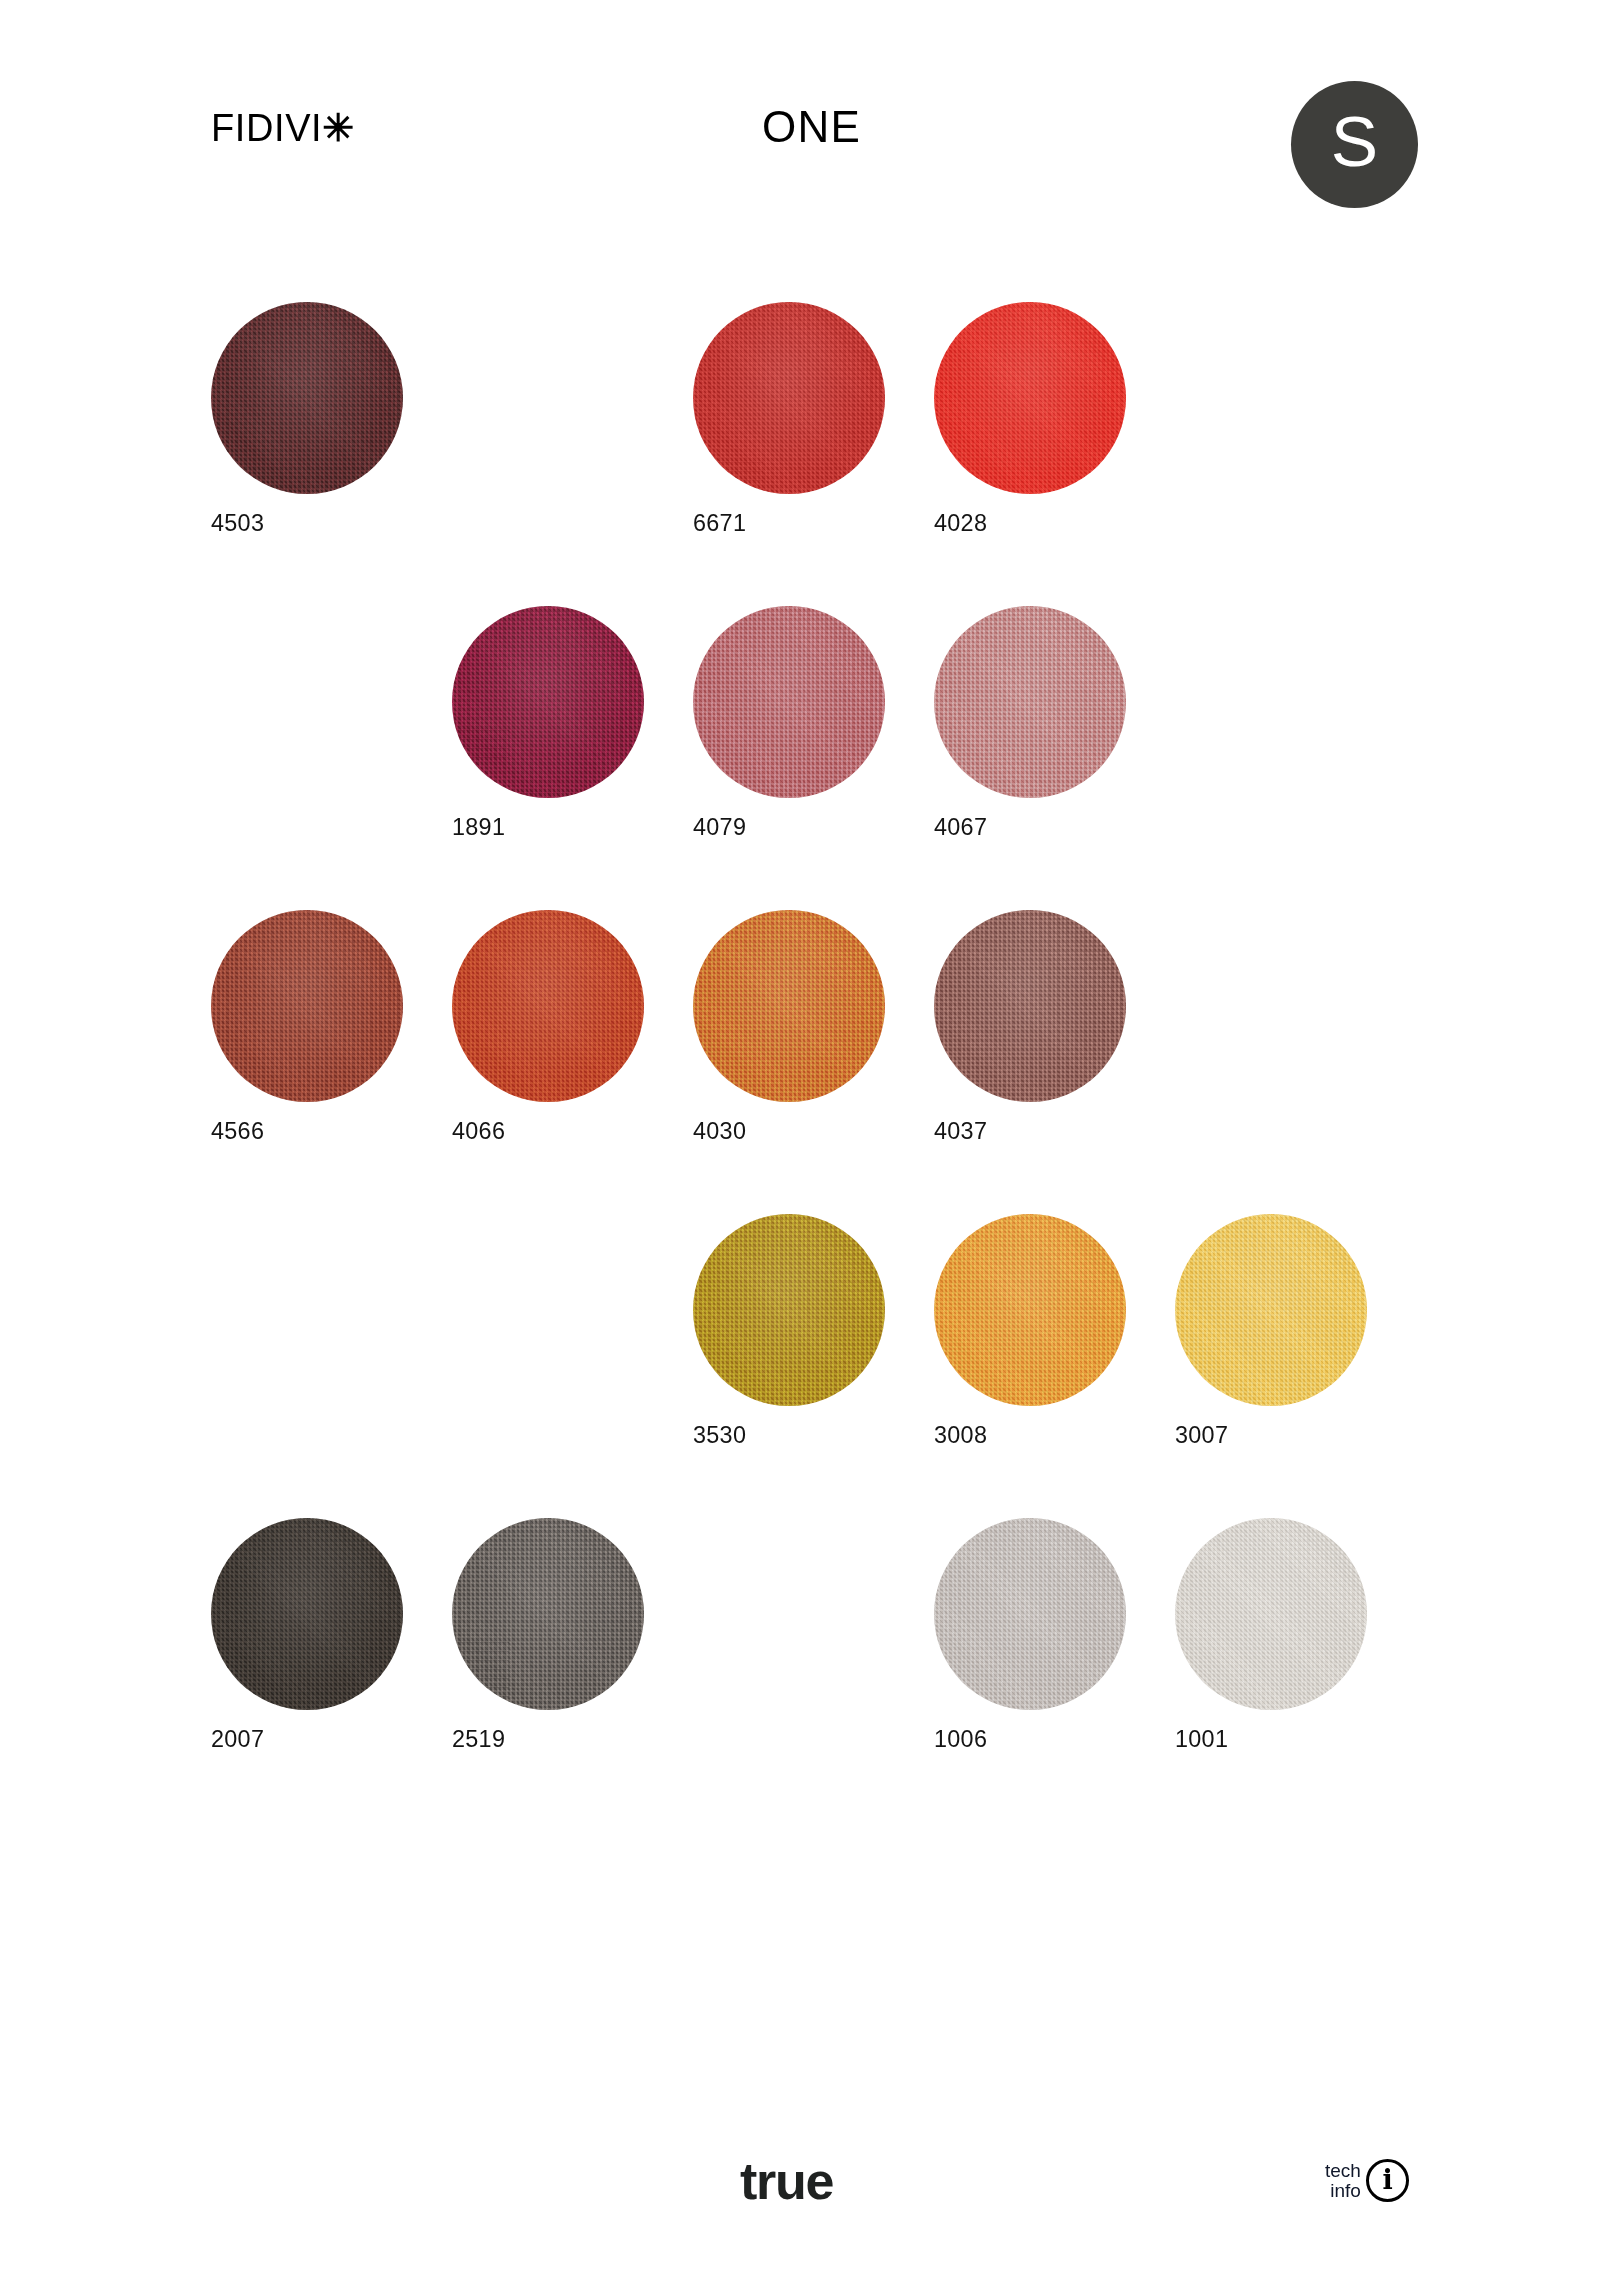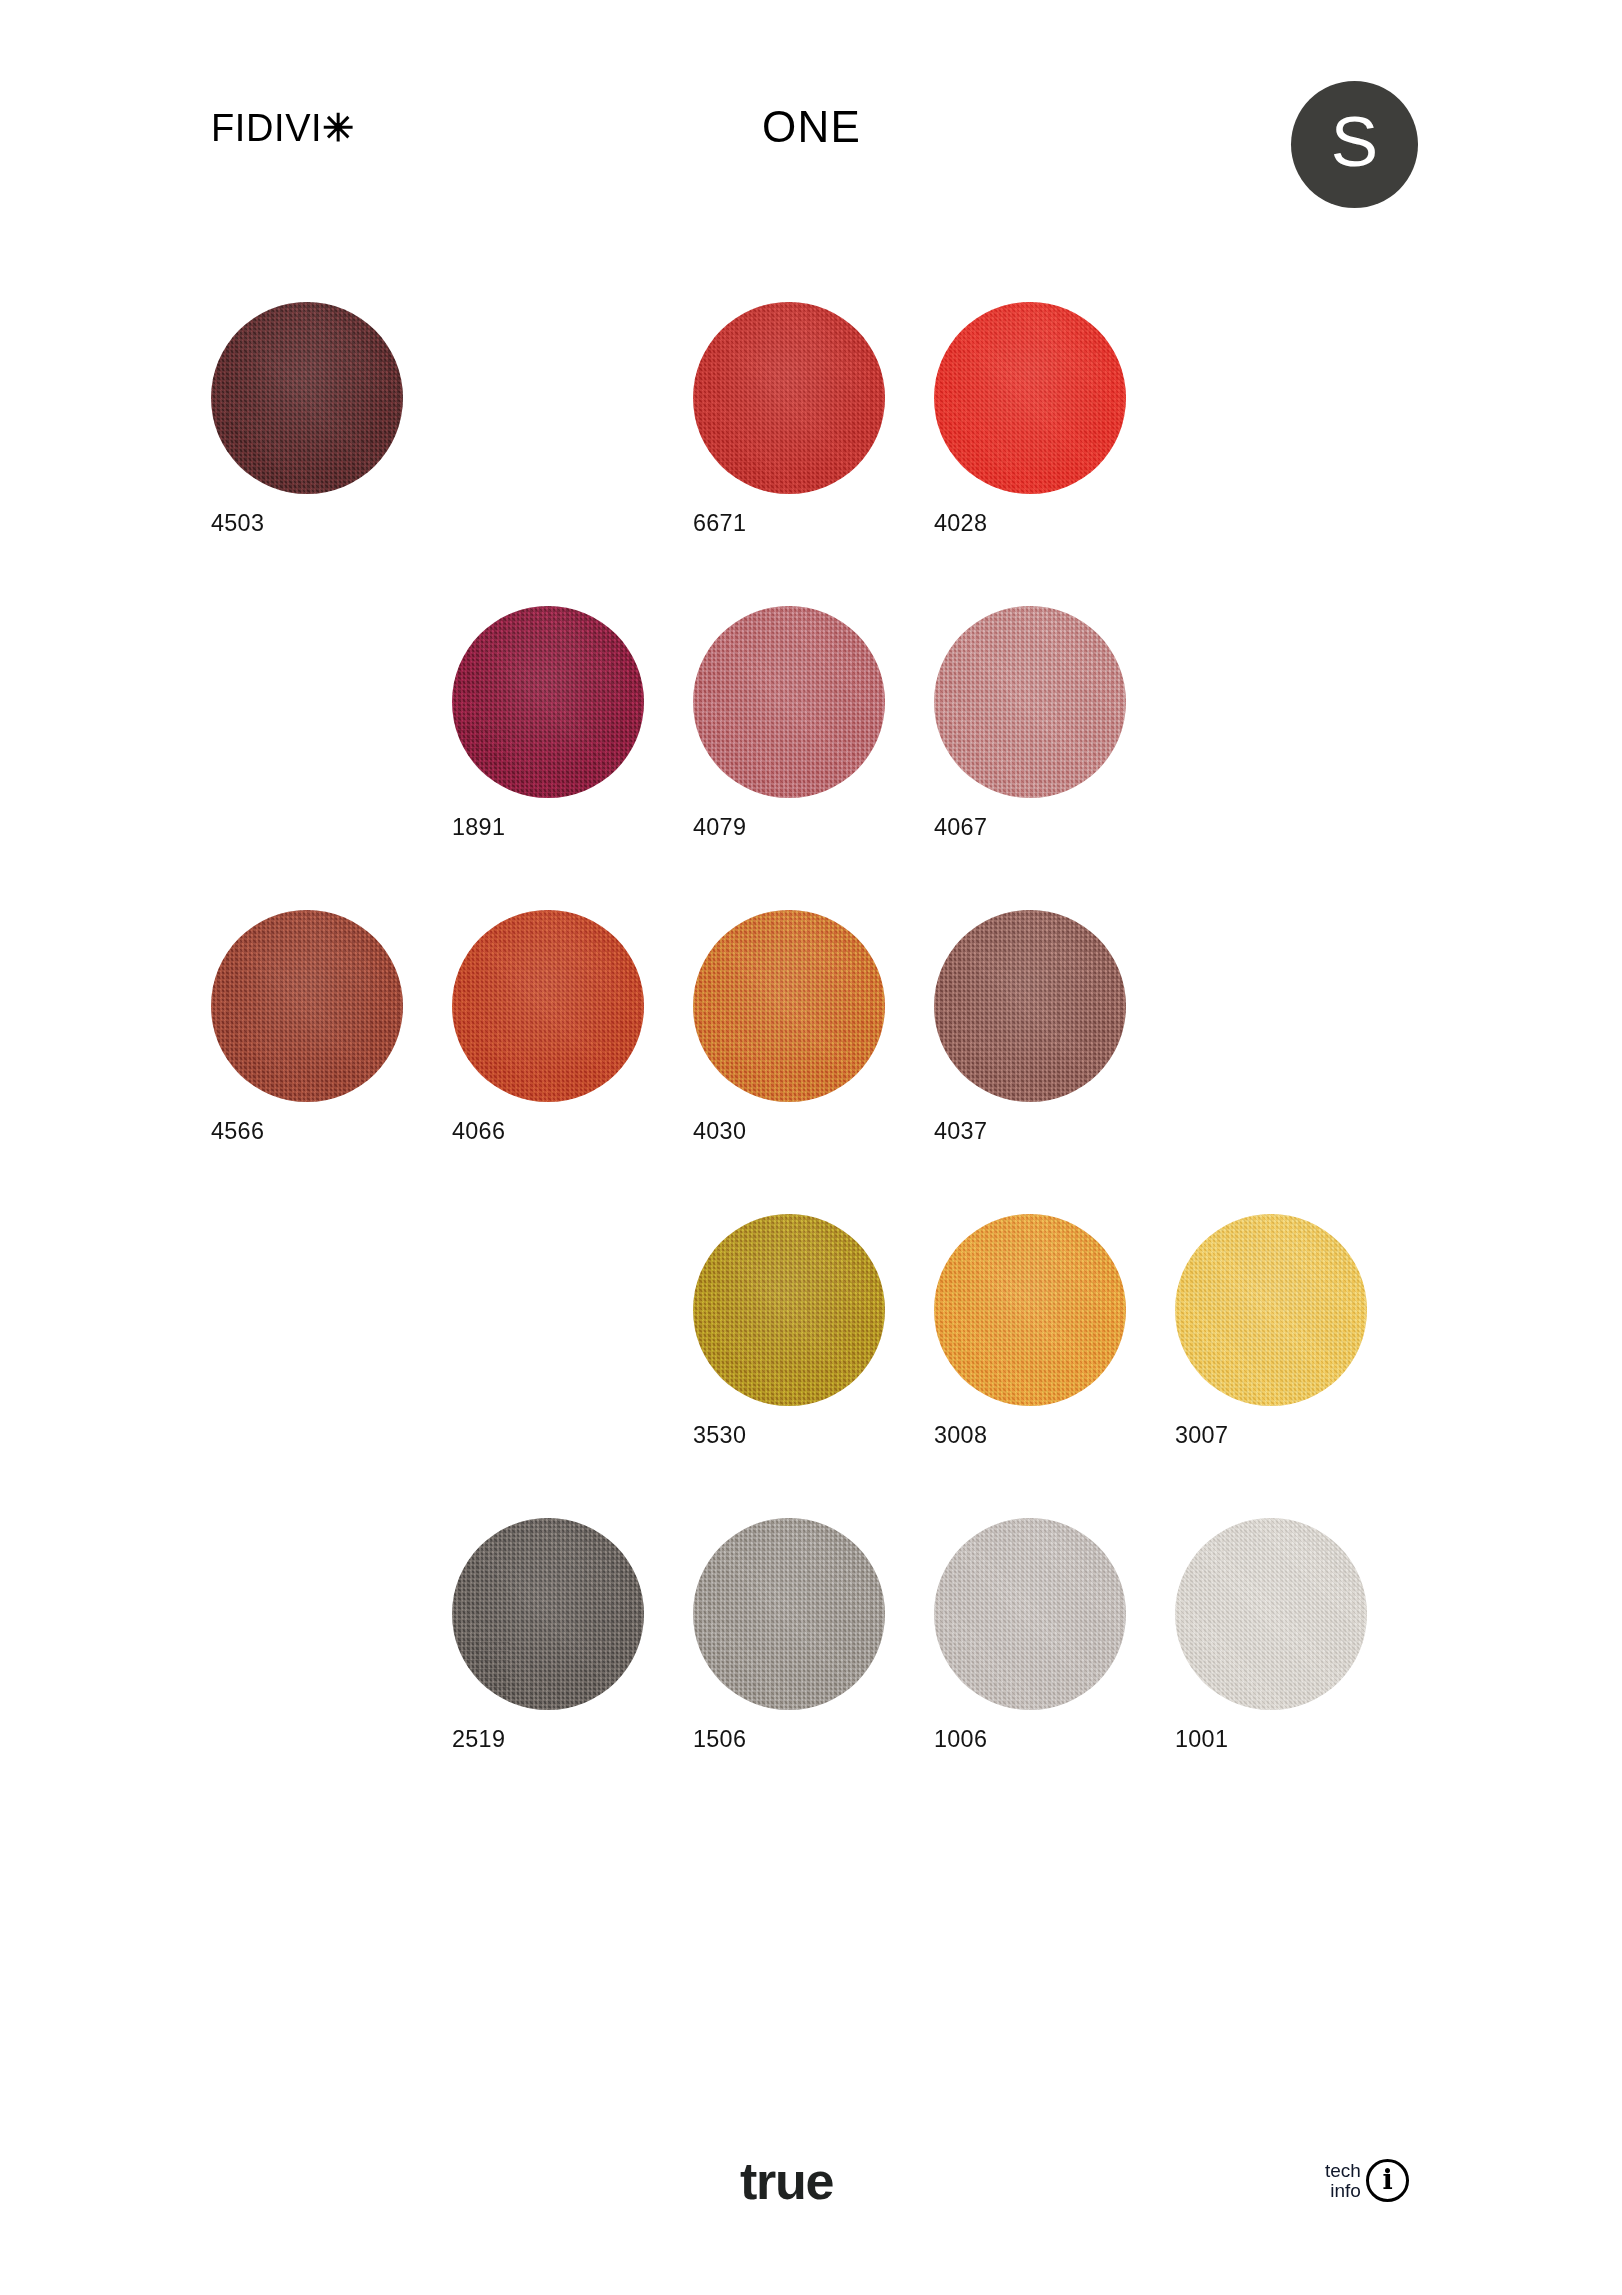--- a/index.html
+++ b/index.html
@@ -265,27 +265,27 @@
       <div class="swatch-cell col-4">
         <div class="swatch-disc" style="background-color: rgb(235, 162, 58);"></div>
         <div class="swatch-label">3008</div>
       </div>
       <div class="swatch-cell col-5">
         <div class="swatch-disc" style="background-color: rgb(242, 205, 98);"></div>
         <div class="swatch-label">3007</div>
       </div>
     </div>
     <div class="swatch-row">
+      <div class="swatch-cell col-1">
+        <div class="swatch-disc" style="background-color: rgb(62, 55, 49);"></div>
+        <div class="swatch-label">2007</div>
+      </div>
       <div class="swatch-cell col-2">
         <div class="swatch-disc" style="background-color: rgb(106, 100, 95);"></div>
         <div class="swatch-label">2519</div>
-      </div>
-      <div class="swatch-cell col-3">
-        <div class="swatch-disc" style="background-color: rgb(163, 157, 151);"></div>
-        <div class="swatch-label">1506</div>
       </div>
       <div class="swatch-cell col-4">
         <div class="swatch-disc" style="background-color: rgb(201, 195, 191);"></div>
         <div class="swatch-label">1006</div>
       </div>
       <div class="swatch-cell col-5">
         <div class="swatch-disc" style="background-color: rgb(222, 218, 212);"></div>
         <div class="swatch-label">1001</div>
       </div>
     </div>

